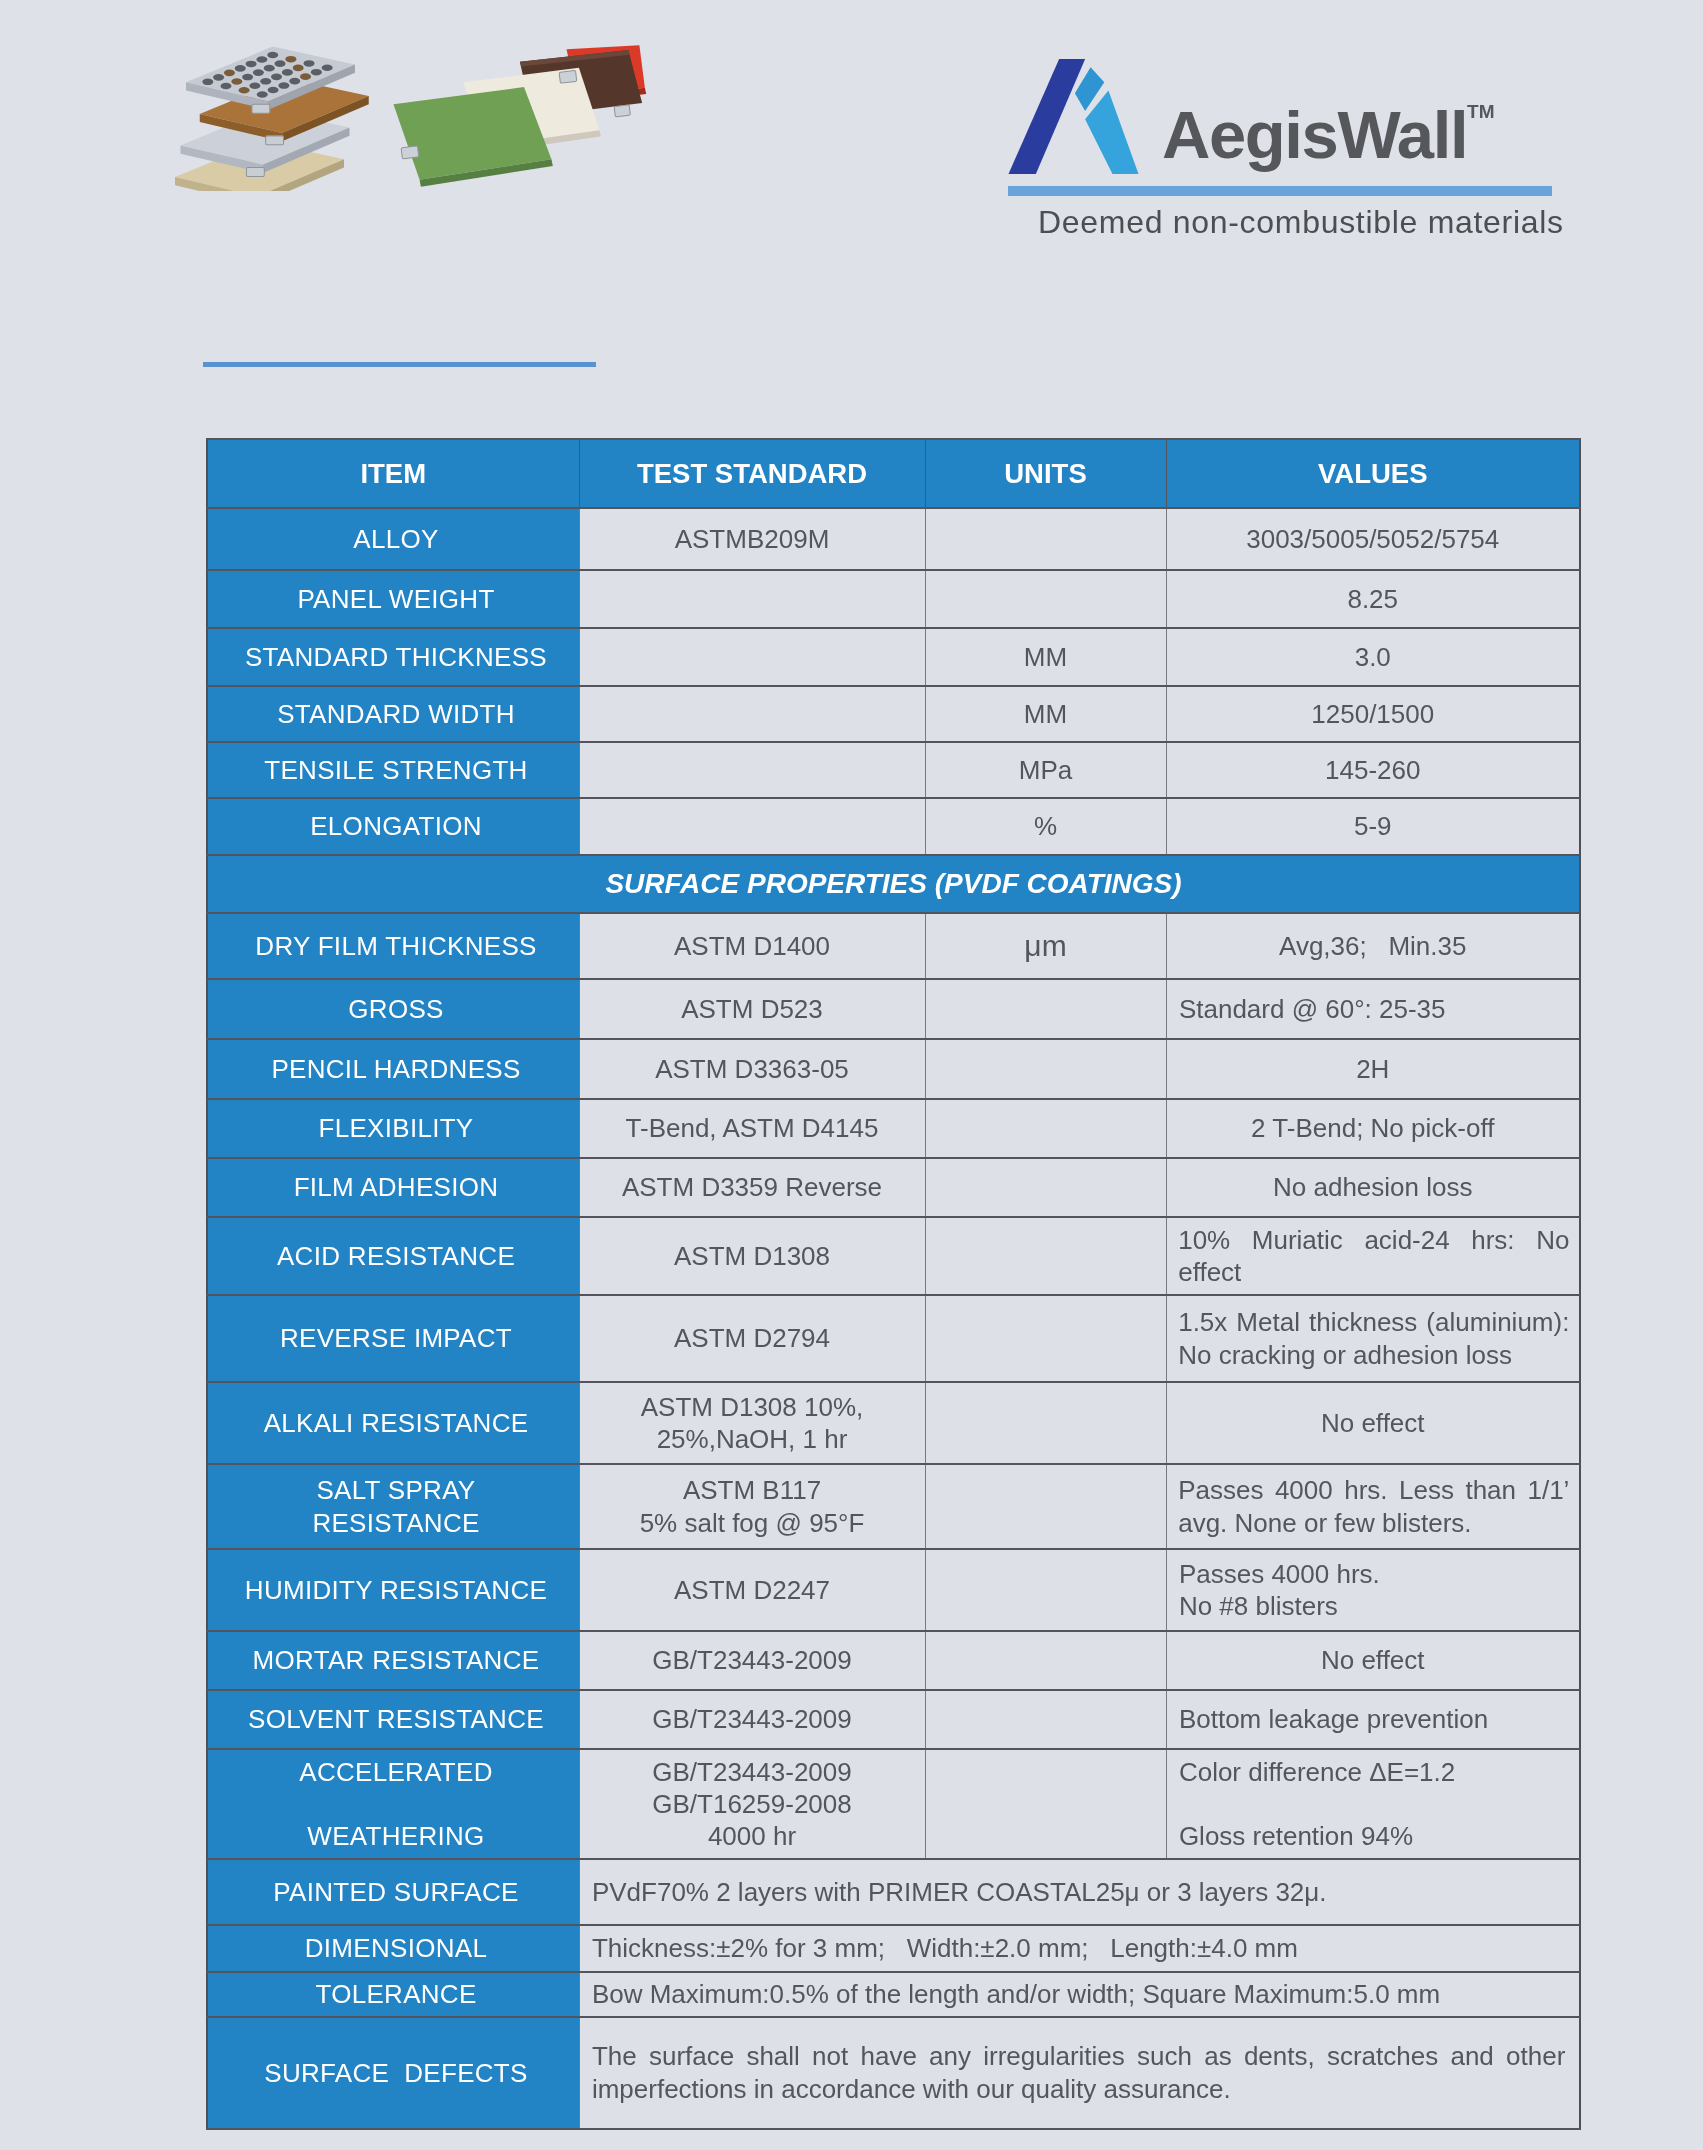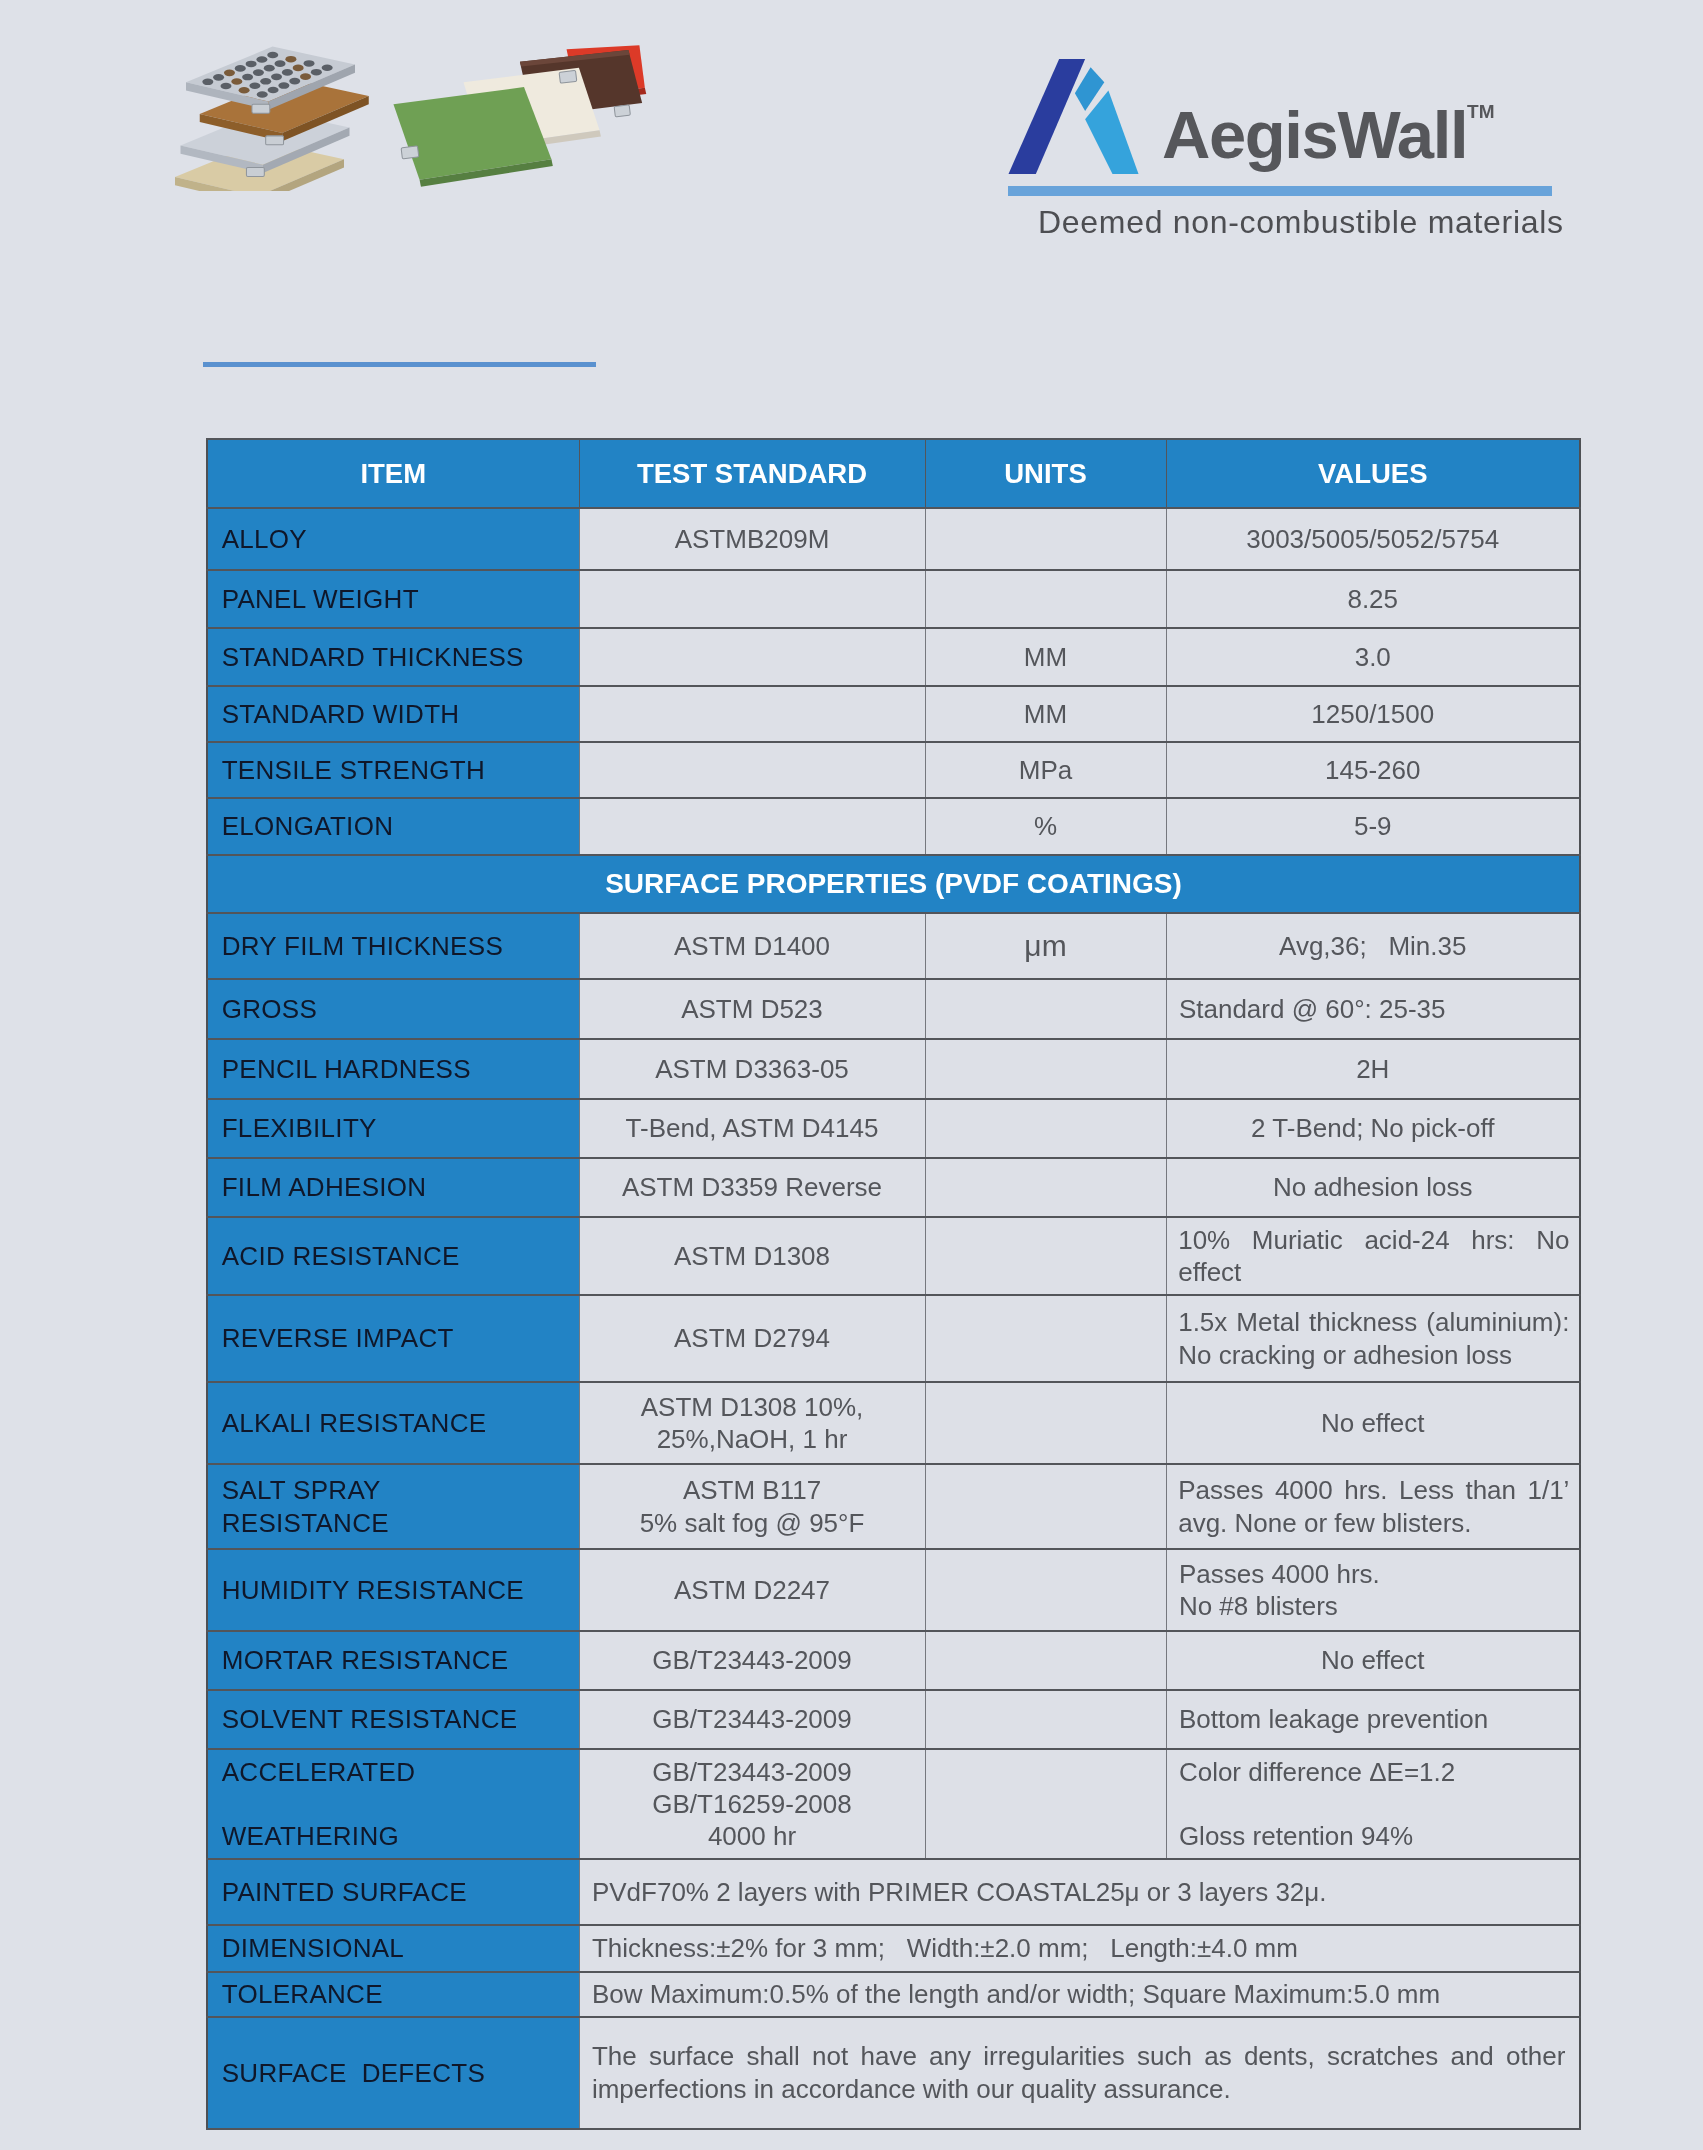--- a/index.html
+++ b/index.html
@@ -20,22 +20,22 @@
   .page-title{position:absolute;left:203px;top:299px;font-family:"Liberation Serif",serif;font-weight:bold;font-size:47px;color:#4c4d50;letter-spacing:-0.7px;white-space:nowrap;}
   .title-underline{position:absolute;left:203px;top:362px;width:393px;height:4.8px;background:#5a91cf;}
 
   
   table.tech{position:absolute;left:206px;top:438px;width:1374px;border-collapse:collapse;table-layout:fixed;border:2.7px solid #4e5054;}
   col.c1{width:372px}col.c2{width:346px}col.c3{width:241px}col.c4{width:414px}
   .tech th,.tech td{border-left:1.4px solid #75787e;border-right:1.4px solid #75787e;border-top:2.1px solid #53555a;border-bottom:2.1px solid #53555a;vertical-align:middle;}
   .tech thead tr{height:69px;}
   .tech th{background:#2283c5;color:#ffffff;font-size:27.5px;font-weight:bold;text-align:center;border-left-color:#53555a;border-right-color:#53555a;}
   .tech td{font-size:26px;color:#54565b;line-height:1.24;white-space:pre-line;background:#dde0e7;}
-  td.cell-item{background:#2283c5;color:#0f172a;text-align:left;padding:4.1px 8.2px 4.1px 13.7px;letter-spacing:0.3px;}
-  td.cell-section{background:#2283c5;color:#ffffff;font-weight:bold;font-size:28px;text-align:center;padding:4.1px 6.9px;}
+  td.cell-item{background:#2283c5;color:#ffffff;text-align:center;padding:4.1px 8.2px 4.1px 13.7px;letter-spacing:0.3px;}
+  td.cell-section{background:#2283c5;color:#ffffff;font-weight:bold;font-size:28px;text-align:center;padding:4.1px 6.9px;font-style:italic;}
   td.cell-standard{text-align:center;padding:5.5px 9.6px;}
   td.cell-units{text-align:center;padding:2.7px 4.1px;}
   td.cell-units.big{font-size:30px;}
   td.align-center{text-align:center;padding:4.1px 8.2px;}
   td.align-left{text-align:left;padding:4.1px 11px 4.1px 12.4px;}
   td.align-justify{text-align:justify;padding:5.5px 9.6px 5.5px 11.7px;}
   td.cell-span{padding:4.1px 13.7px 4.1px 12.4px;}
 
   
   tbody tr.row-1{height:62px}tbody tr.row-2{height:58px}tbody tr.row-3{height:58px}

